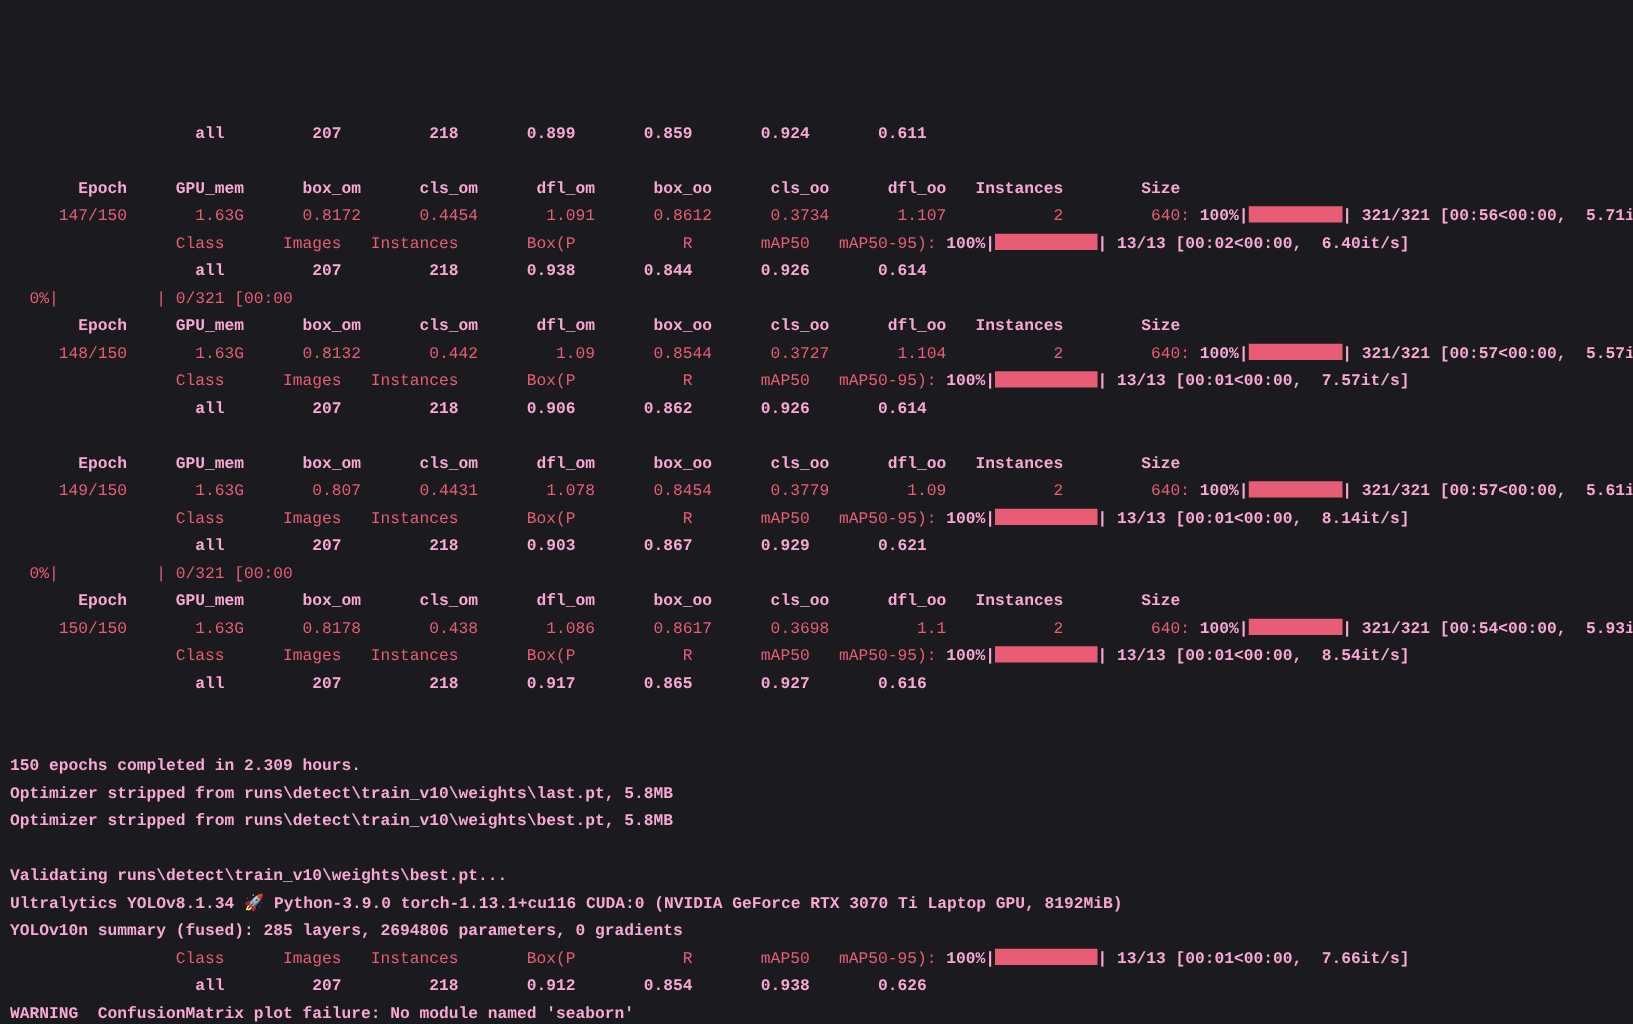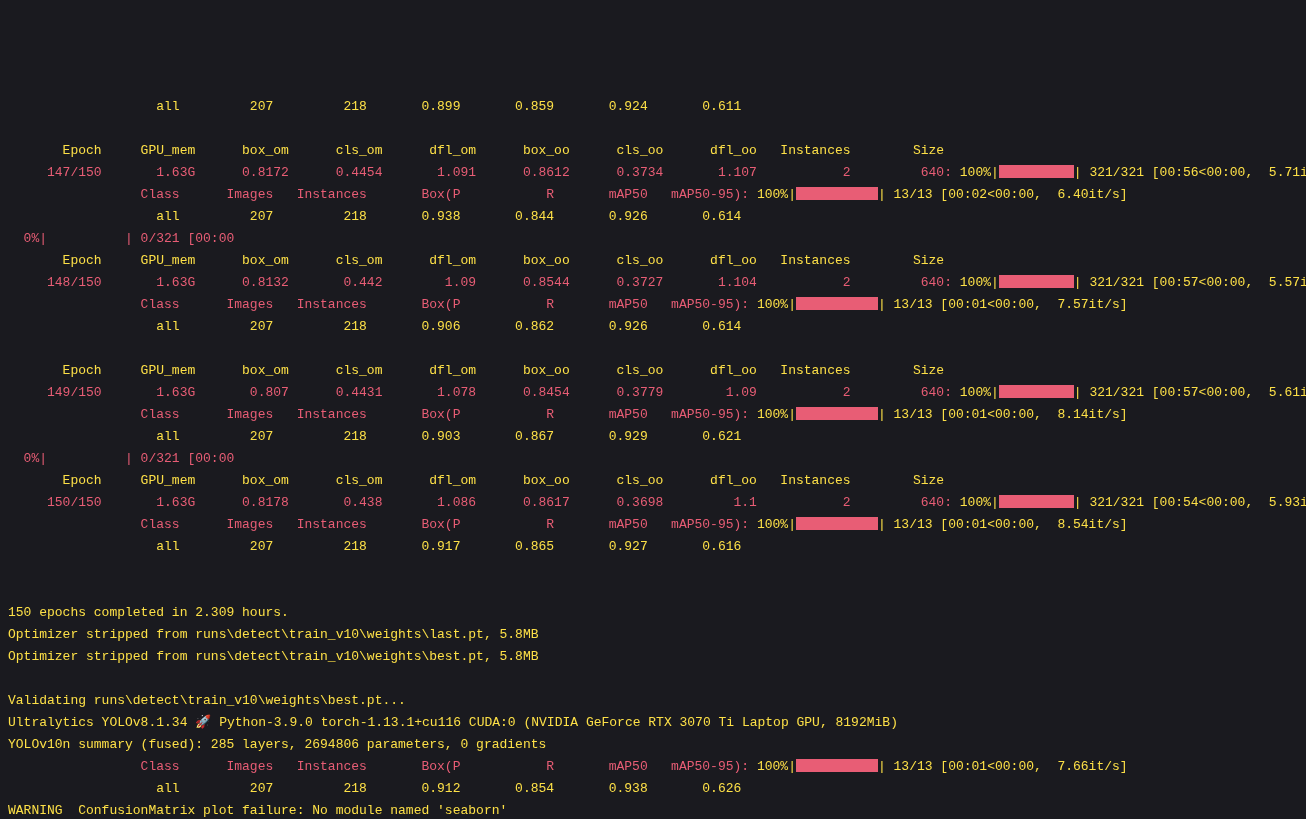--- a/index.html
+++ b/index.html
@@ -7,21 +7,21 @@
     padding: 8px;
     background: #1a1a1f;
     color: #d0d0d0;
     font-family: 'Consolas', 'Monaco', 'Courier New', monospace;
     font-size: 13px;
     line-height: 22px;
     white-space: pre;
     overflow-x: auto;
   }
   .red { color: #e85d75; }
-  .white { color: #fde047; }
+  .white { color: #f9a8d4; font-weight: bold; }
   .bar {
     display: inline-block;
     background: #e85d75;
     color: #e85d75;
     height: 13px;
     vertical-align: middle;
     position: relative;
     top: -1px;
   }
   .bar10 { width: 75px; }

